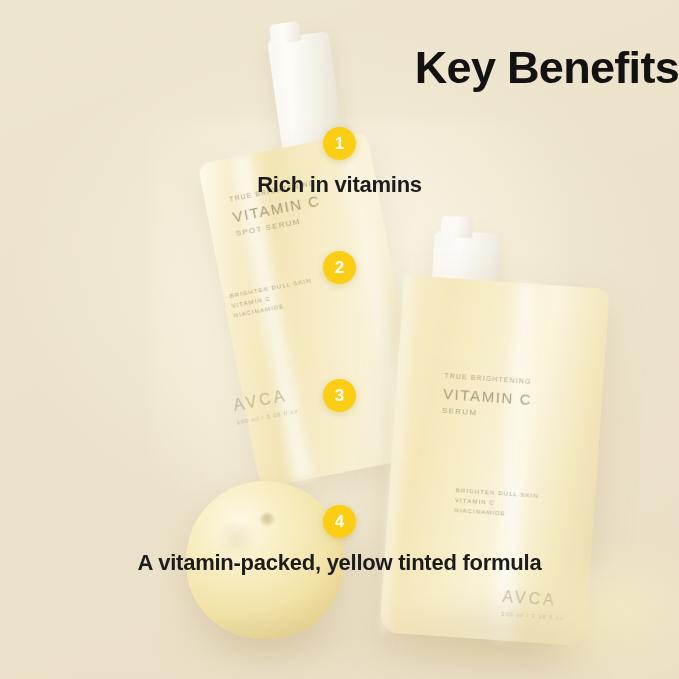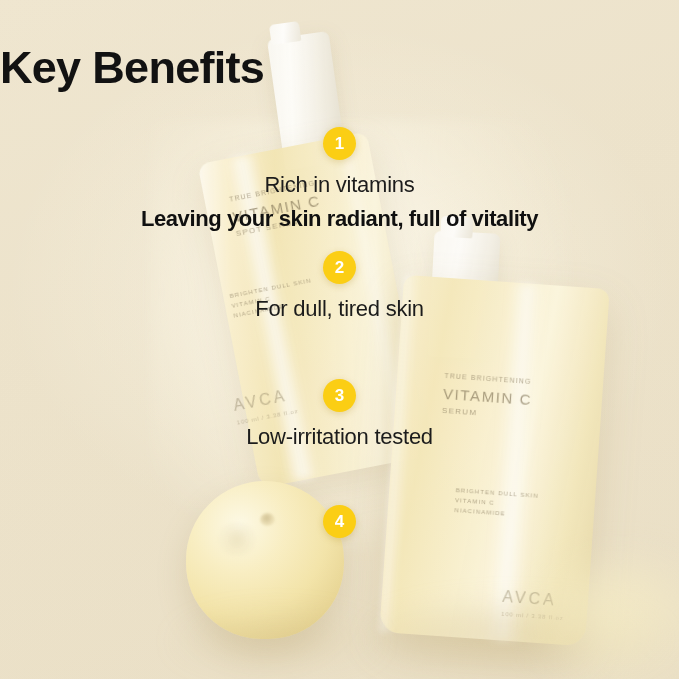--- a/index.html
+++ b/index.html
@@ -285,22 +285,22 @@
     flex-direction: column;
     align-items: center;
   }
 
   .poster-title {
     margin: 0;
     padding: 0;
     position: absolute;
     top: 44px;
     left: 0;
-    right: 16px;
-    text-align: left;
+    right: 0;
+    text-align: right;
     font-size: 45px;
     font-weight: 700;
     letter-spacing: -0.7px;
     color: #121212;
     line-height: 1.05;
   }
 
   .benefit {
     position: absolute;
     left: 0;
@@ -322,21 +322,21 @@
     font-size: 17px;
     font-weight: 700;
     line-height: 33px;
     text-align: center;
     box-shadow: 0 2px 7px rgba(175,140,25,0.28);
   }
 
   .b-line-1 {
     margin-top: 12px;
     font-size: 22px;
-    font-weight: 400;
+    font-weight: 700;
     color: #1c1c1c;
     letter-spacing: -0.25px;
   }
   .b-line-2 {
     margin-top: 8px;
     font-size: 22px;
     font-weight: 700;
     color: #101010;
     letter-spacing: -0.4px;
   }
@@ -408,31 +408,29 @@
     <div class="scrim"></div>
   </div>
 
   <div class="content">
 
     <h1 class="poster-title">Key Benefits</h1>
 
     <div class="benefit b1">
       <div class="badge">1</div>
       <div class="b-line-1">Rich in vitamins</div>
-      <div class="b-line-2">Leaving your skin radiant, full of vitality</div>
     </div>
 
     <div class="benefit b2">
       <div class="badge">2</div>
-      <div class="b-line-1">For dull, tired skin</div>
     </div>
 
     <div class="benefit b3">
       <div class="badge">3</div>
-      <div class="b-line-1">Low-irritation tested</div>
     </div>
 
     <div class="benefit b4">
       <div class="badge">4</div>
+      <div class="b-line-1">A vitamin-packed, yellow tinted formula</div>
     </div>
 
   </div>
 </div>
 
 </body></html>

